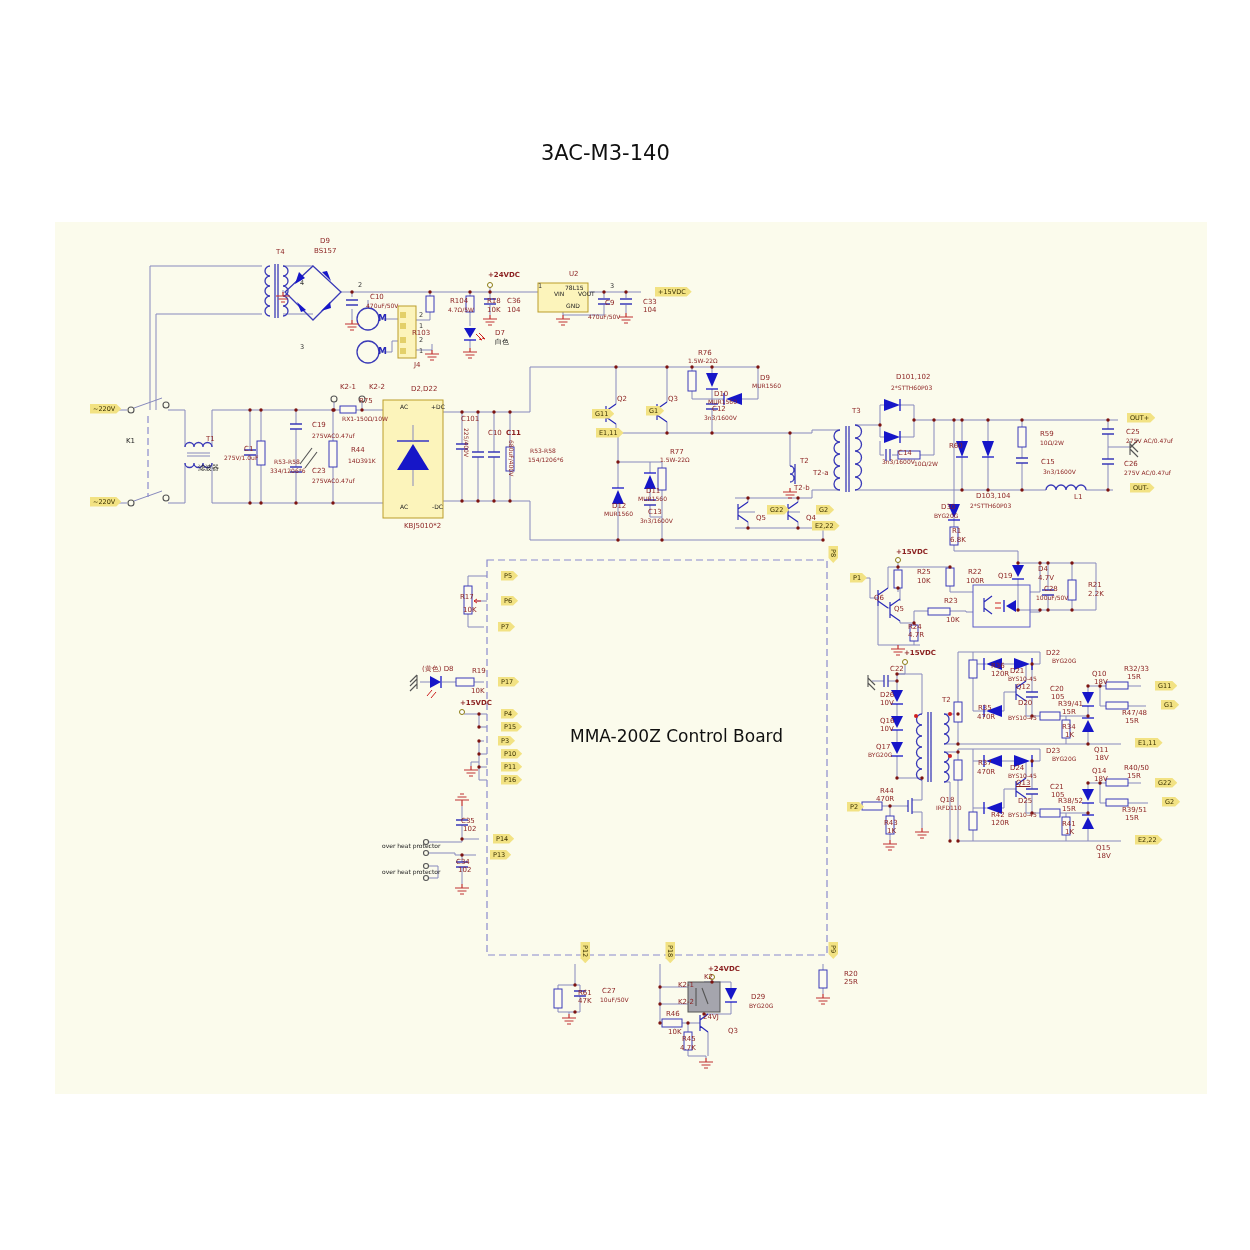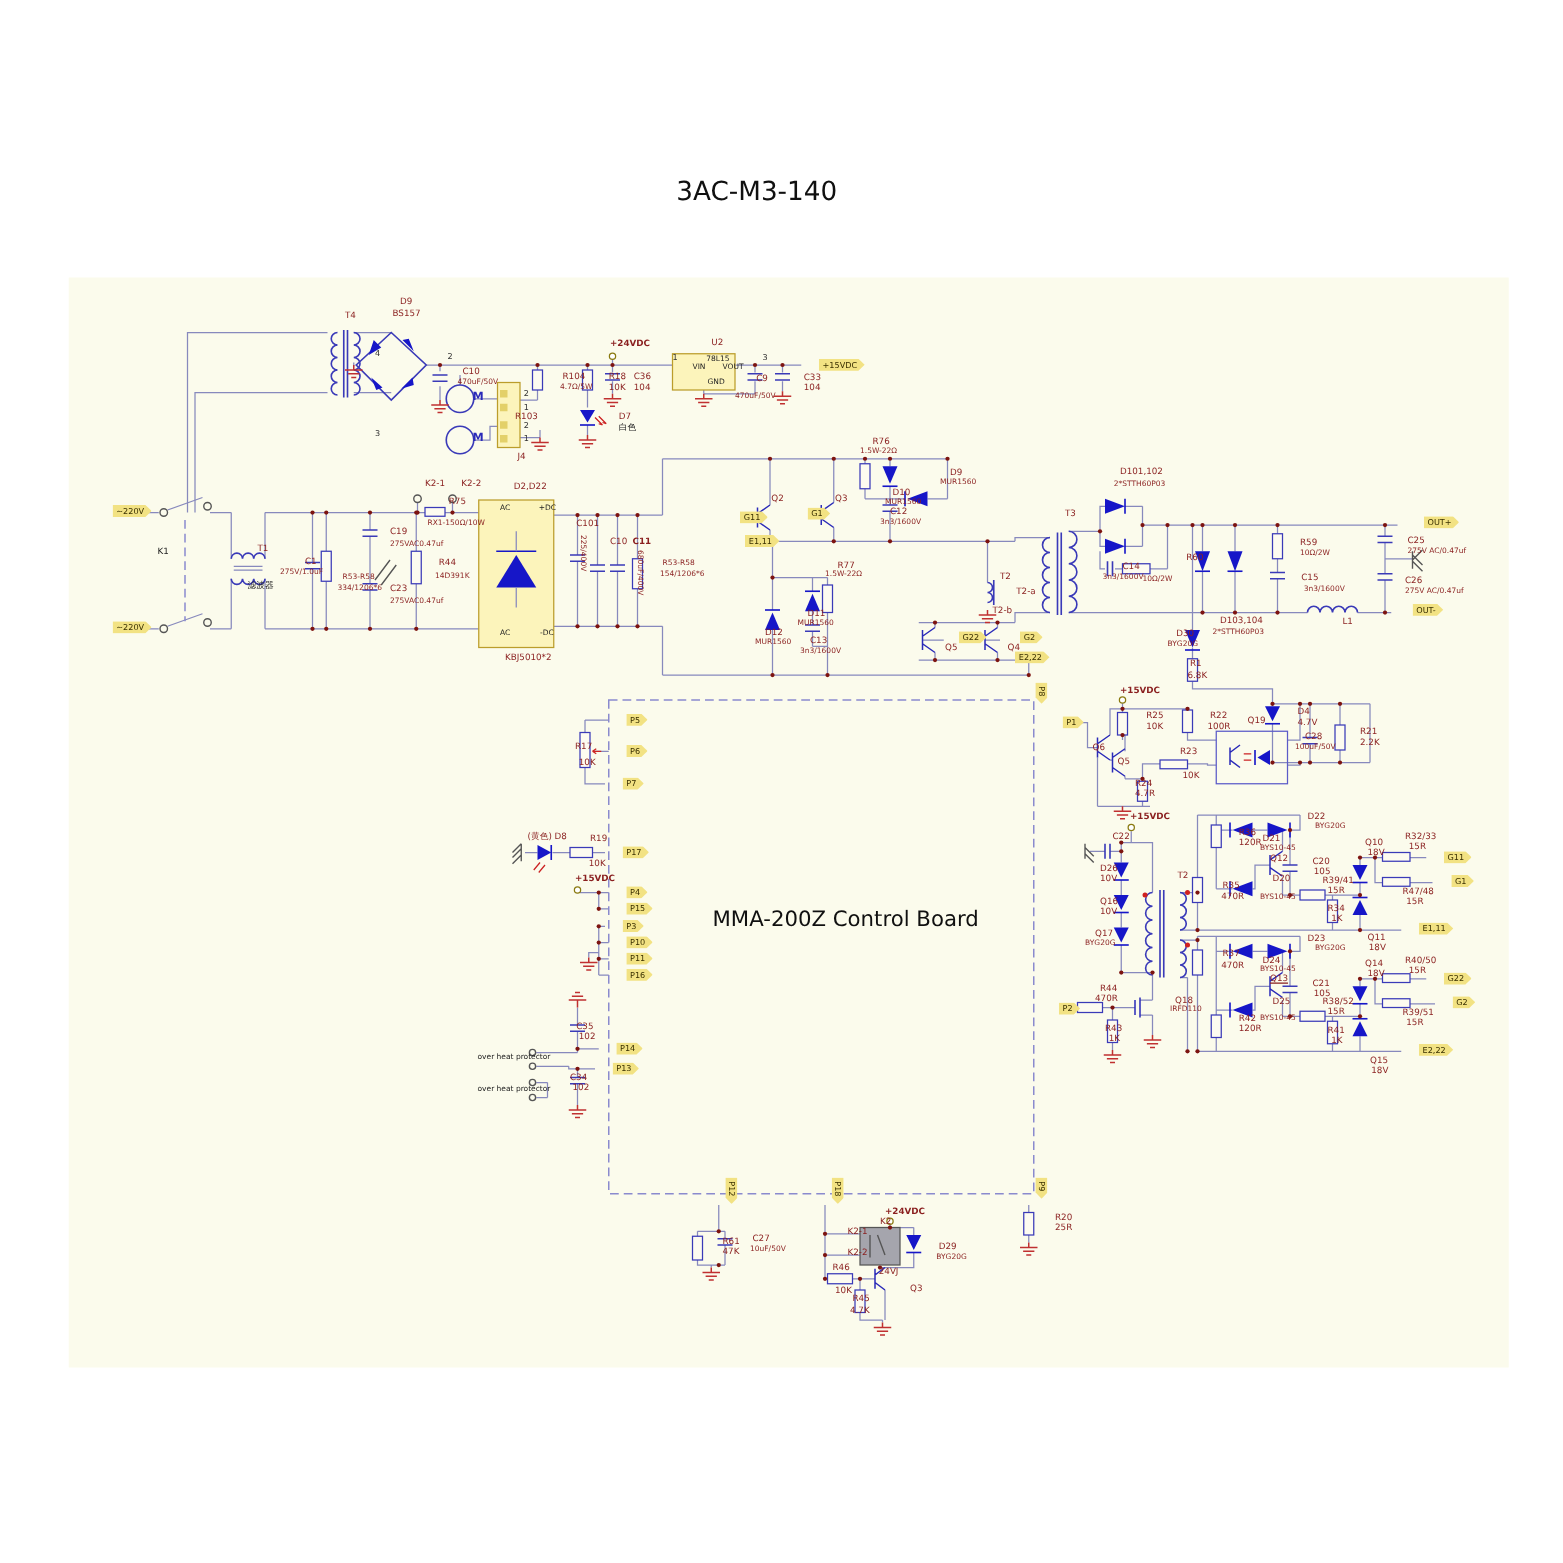--- a/index.html
+++ b/index.html
@@ -564,21 +564,21 @@
       <span class="lb s" style="left: 900px; top: 461px;">10Ω/2W</span>
       <span class="lb l" style="left: 962px; top: 493px;">D103,104</span>
       <span class="lb s" style="left: 956px; top: 503px;">2*STTH60P03</span>
       <span class="lb l" style="left: 1026px; top: 431px;">R59</span>
       <span class="lb s" style="left: 1026px; top: 440px;">10Ω/2W</span>
       <span class="lb l" style="left: 1027px; top: 459px;">C15</span>
       <span class="lb s" style="left: 1029px; top: 469px;">3n3/1600V</span>
       <span class="lb l" style="left: 1060px; top: 494px;">L1</span>
       <span class="lb l" style="left: 927px; top: 504px;">D30</span>
       <span class="lb s" style="left: 920px; top: 513px;">BYG20G</span>
-      <span class="lb f" style="left: 1113px; top: 413px; margin-left: 12px;">OUT+</span>
+      <span class="lb f" style="left: 1113px; top: 413px;">OUT+</span>
       <span class="lb l" style="left: 1112px; top: 429px;">C25</span>
       <span class="lb s" style="left: 1112px; top: 438px;">275V AC/0.47uf</span>
       <span class="lb l" style="left: 1110px; top: 461px;">C26</span>
       <span class="lb s" style="left: 1110px; top: 470px;">275V AC/0.47uf</span>
       <span class="lb f" style="left: 1116px; top: 483px;">OUT-</span>
       <span class="lb l" style="left: 938px; top: 528px;">R1</span>
       <span class="lb l" style="left: 936px; top: 537px;">6.8K</span>
       <span class="lb pw" style="left: 882px; top: 549px;">+15VDC</span>
       <span class="lb l" style="left: 903px; top: 569px;">R25</span>
       <span class="lb l" style="left: 903px; top: 578px;">10K</span>

